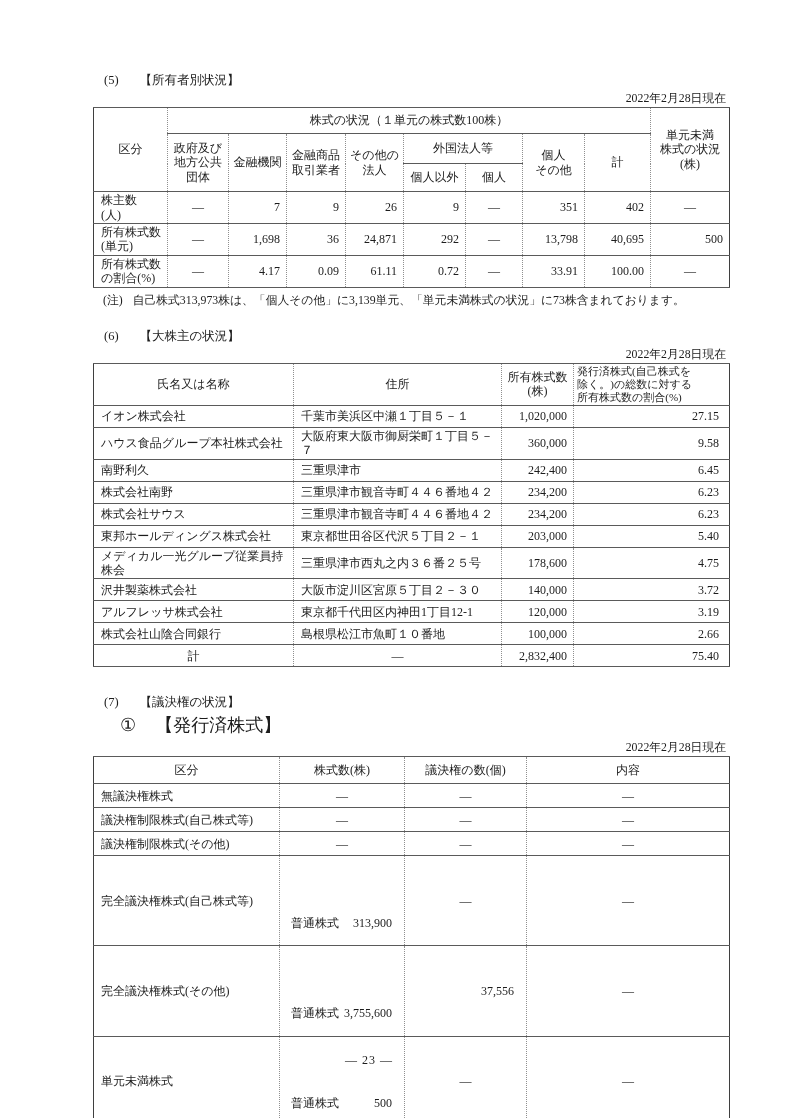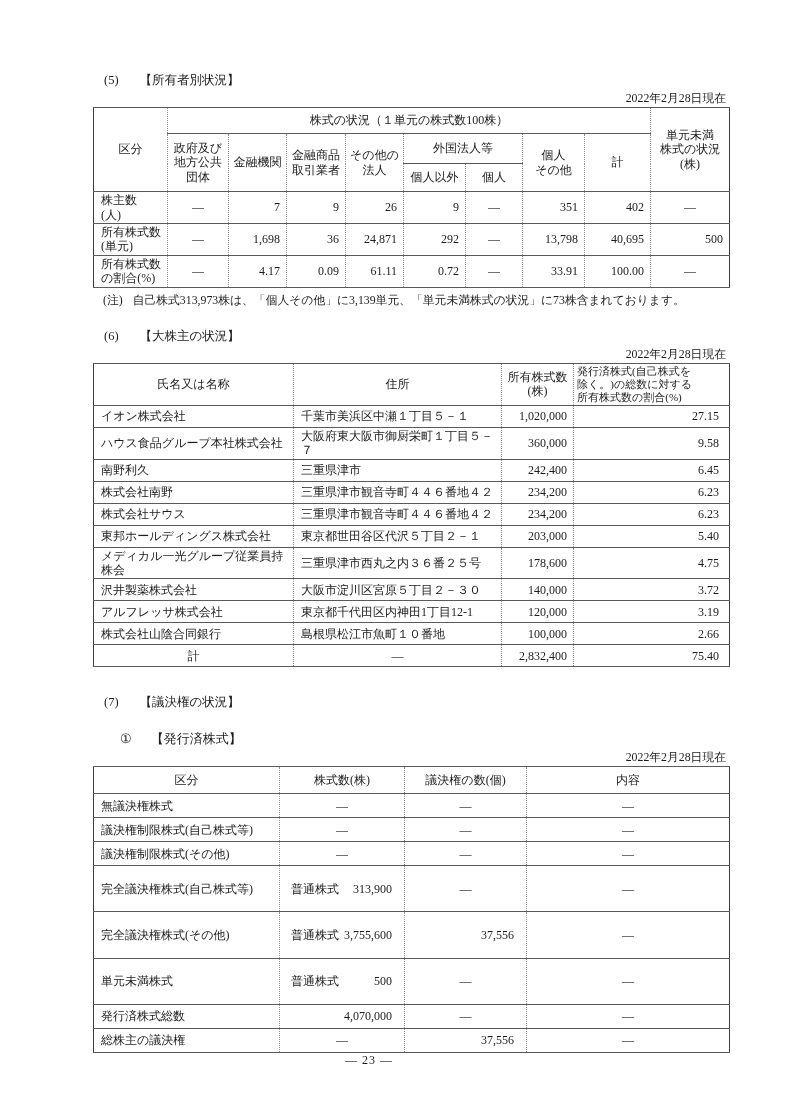--- a/index.html
+++ b/index.html
@@ -6,21 +6,21 @@
   body{
     width:790px;height:1118px;background:#ffffff;
     font-family:"Liberation Serif","DejaVu Serif",serif;
     color:#1c1c1c;
   }
   .page{position:relative;width:790px;height:1118px;background:#fff;overflow:hidden;}
   .content{position:absolute;left:93px;top:0;width:636px;font-family:Liberation Serif, serif;}
 
   .sec-head{font-size:12.5px;line-height:1.2;padding-left:11px;}
   .sec-head .num{margin-right:15px;}
-  .sub-head{font-size:13px;line-height:1.2;padding-left:27px;margin-top:21px;}
+  .sub-head{font-size:18px;line-height:1.2;padding-left:27px;margin-top:5px;}
   .sub-head .num{margin-right:13px;}
   .date-line{font-size:11.8px;text-align:right;margin-top:3px;margin-bottom:2px;padding-right:3px;line-height:1.2;}
 
   table{width:636px;border-collapse:collapse;table-layout:fixed;font-size:12px;line-height:1.2;border:1.5px solid #3f3f3f;}
   th,td{
     border-left:1px dotted #8f8f8f;border-right:1px dotted #8f8f8f;
     border-top:1px solid #5a5a5a;border-bottom:1px solid #5a5a5a;
     vertical-align:middle;padding:1px 2px;font-weight:normal;
     white-space:pre-line;overflow:hidden;text-align:center;
   }
@@ -36,21 +36,21 @@
   .ratio-th{font-size:11px;text-align:left;line-height:1.18;padding:1px 3px;}
   .rat{padding-right:10px;}
   .shr{padding-right:6px;}
 
   .note{display:flex;font-size:11.8px;margin-top:5px;padding-left:10px;line-height:1.3;}
   .note .nlabel{margin-right:10px;flex:0 0 auto;}
 
   .mt-s6{margin-top:21px;}
   .mt-s7{margin-top:28px;}
 
-  .split{display:flex;justify-content:space-between;align-items:flex-start;padding:0 10px 0 9px;}
+  .split{display:flex;justify-content:space-between;align-items:flex-start;padding:0 10px 0 9px;margin-top:44px;}
   .t3num{padding-right:12px;}
 
   .pageno{position:absolute;top:1053px;left:0;width:738px;text-align:center;font-size:12px;letter-spacing:1px;}
 </style>
 </head>
 <body>
 
 <div class="page">
 <div class="content">
 

